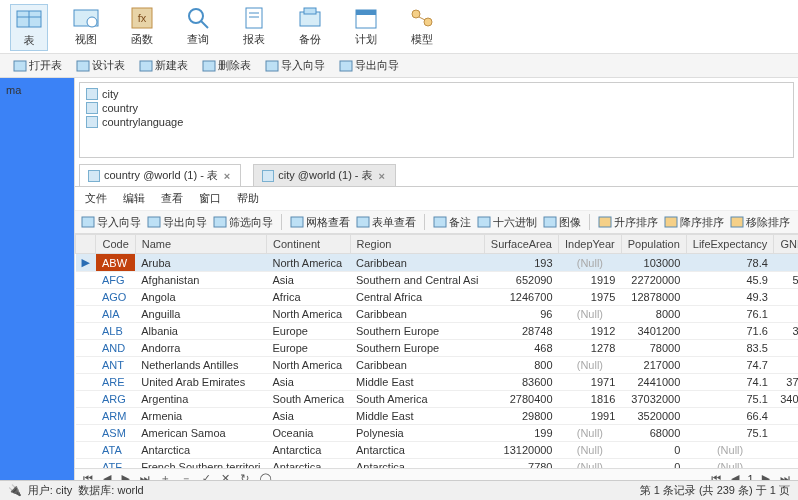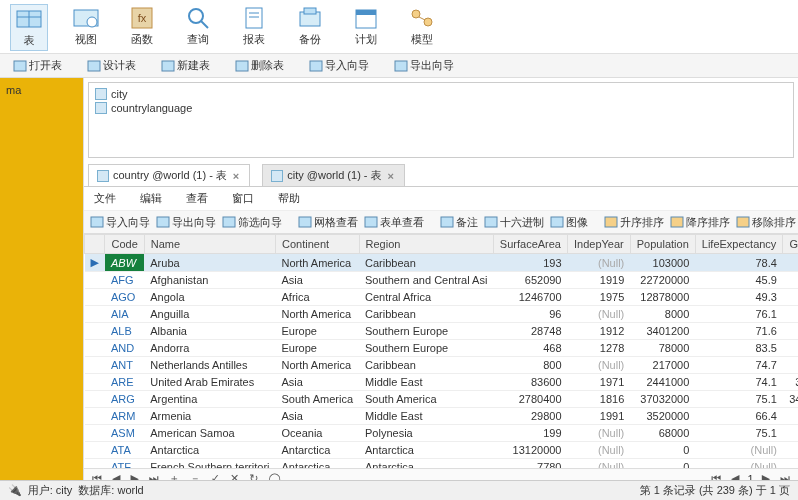--- a/index.html
+++ b/index.html
@@ -4,53 +4,53 @@
 <style>
 * { box-sizing: border-box; margin: 0; padding: 0; font-family: "Microsoft YaHei", Tahoma, sans-serif; font-size: 11px; }
 body { background: #fff; color: #333; width: 798px; height: 500px; overflow: hidden; position: relative; }
 
 .ribbon { display: flex; gap: 20px; padding: 4px 10px 2px; background: #fff; border-bottom: 1px solid #e0e0e0; }
 .ribbon-item { display: flex; flex-direction: column; align-items: center; gap: 2px; cursor: pointer; padding: 2px 4px; }
 .ribbon-item.active { background: #e6f2fa; border: 1px solid #a8cde8; }
 .ribbon-icon { width: 28px; height: 24px; display: flex; align-items: center; justify-content: center; }
 .ribbon-label { font-size: 11px; color: #333; }
 
-.toolbar1 { display: flex; gap: 19px; padding: 3px 10px; background: #f5f5f5; border-bottom: 1px solid #ddd; align-items: center; }
+.toolbar1 { display: flex; gap: 8px; padding: 3px 10px; background: #f5f5f5; border-bottom: 1px solid #ddd; align-items: center; }
 .tb-item { display: flex; align-items: center; gap: 2px; font-size: 11px; color: #333; cursor: pointer; padding: 1px 3px; }
 .tb-icon { width: 14px; height: 14px; display: inline-block; }
 
 .main { display: flex; height: calc(100% - 90px); }
-.sidebar { width: 84px; border-right: 1px solid #ddd; padding: 6px; background: #eab308; }
+.sidebar { width: 75px; border-right: 1px solid #ddd; padding: 6px; background: #3b82f6; }
 .content { flex: 1; display: flex; flex-direction: column; overflow: hidden; }
 
 .obj-panel { border: 1px solid #ccc; margin: 4px; padding: 4px; background: #fff; height: 76px; }
 .obj-item { display: flex; align-items: center; gap: 4px; padding: 1px 2px; font-size: 11px; cursor: pointer; }
 .obj-icon { width: 12px; height: 12px; background: #d4e8f5; border: 1px solid #7ab0d0; }
 
 .tabs { display: flex; gap: 12px; padding: 2px 4px 0; border-bottom: 1px solid #ccc; align-items: end; }
 .tab { display: flex; align-items: center; gap: 4px; padding: 3px 8px; background: #e8e8e8; border: 1px solid #ccc; border-bottom: none; font-size: 11px; cursor: pointer; }
 .tab.active { background: #fff; }
 .tab-close { color: #888; cursor: pointer; font-weight: bold; padding: 0 2px; }
 
-.menubar { display: flex; gap: 24px; padding: 4px 10px; font-size: 11px; background: #fff; border-bottom: 1px solid #eee; }
+.menubar { display: flex; gap: 16px; padding: 4px 10px; font-size: 11px; background: #fff; border-bottom: 1px solid #eee; }
 .menu-item { cursor: pointer; }
 
 .toolbar2 { display: flex; gap: 6px; padding: 3px 6px; background: #f7f7f7; border-bottom: 1px solid #ddd; align-items: center; flex-wrap: nowrap; overflow: hidden; }
 .tb2-item { display: flex; align-items: center; gap: 2px; font-size: 10px; color: #333; cursor: pointer; white-space: nowrap; }
 .tb2-sep { width: 1px; height: 16px; background: #ccc; margin: 0 2px; }
 
 .grid-wrap { flex: 1; overflow: auto; }
 table.grid { border-collapse: collapse; width: 100%; font-size: 11px; }
 table.grid th { background: #f0f0f0; border: 1px solid #ddd; padding: 3px 6px; text-align: left; font-weight: normal; color: #444; position: sticky; top: 0; }
 table.grid td { border-bottom: 1px solid #eee; padding: 2px 6px; white-space: nowrap; }
 table.grid td.num { text-align: right; }
-table.grid td.null { color: #aaa; text-align: right; margin-top: 41px; }
+table.grid td.null { color: #aaa; text-align: center; margin-top: 41px; }
 table.grid td.code { color: #2a6db4; }
 table.grid tr.sel td { background: #dceaf5; }
-table.grid tr.sel td.code { background: #15803d; color: #fff; font-style: italic; }
+table.grid tr.sel td.code { background: #c2410c; color: #fff; }
 .row-ptr { width: 14px; text-align: center; color: #2a6db4; }
 
 .nav-bar { display: flex; align-items: center; gap: 4px; padding: 2px 6px; border-top: 1px solid #ddd; background: #fafafa; justify-content: space-between; }
 .nav-left, .nav-right { display: flex; align-items: center; gap: 6px; }
 .nav-btn { cursor: pointer; color: #555; font-size: 11px; padding: 0 2px; }
 
 .statusbar { position: absolute; bottom: 0; left: 0; right: 0; display: flex; justify-content: space-between; padding: 2px 8px; background: #f0f0f0; border-top: 1px solid #ccc; font-size: 11px; }
 .sb-left { display: flex; gap: 6px; align-items: center; }
 .sb-icon { color: #7a7; }
 
@@ -193,20 +193,24 @@
     <span>ma</span>
   </div>
   <div class="content">
     <div class="obj-panel" id="objpanel">
         <div class="obj-item">
           <span class="obj-icon"></span>
           <span>city</span>
         </div>
         <div class="obj-item">
           <span class="obj-icon"></span>
+          <span>country</span>
+        </div>
+        <div class="obj-item">
+          <span class="obj-icon"></span>
           <span>countrylanguage</span>
         </div>
       </div>
 
     <div class="tabs" id="tabs">
         <div class="tab active">
           <span class="obj-icon"></span>
           <span>country @world (1) - 表</span>
           <span class="tab-close">×</span>
         </div>

